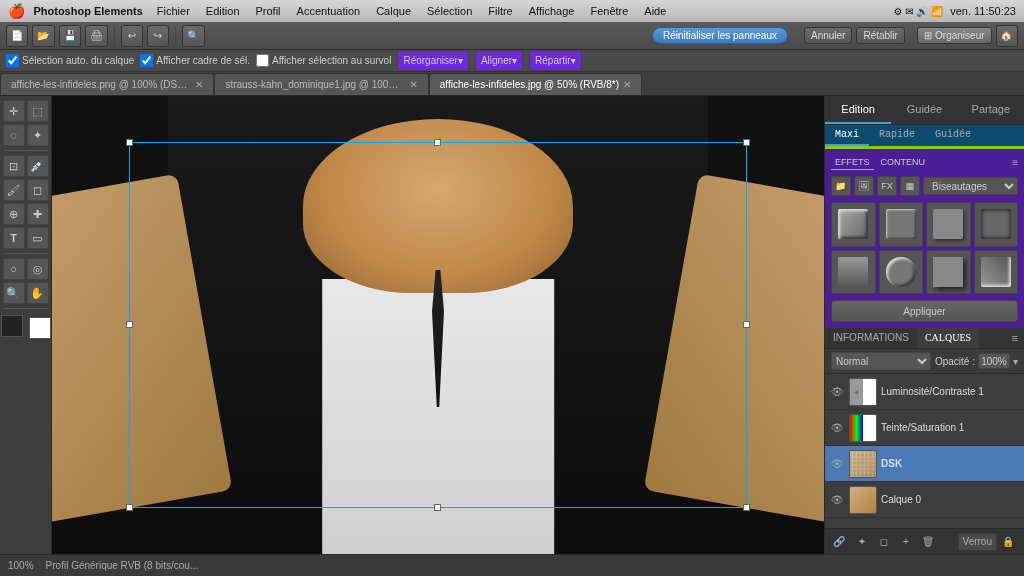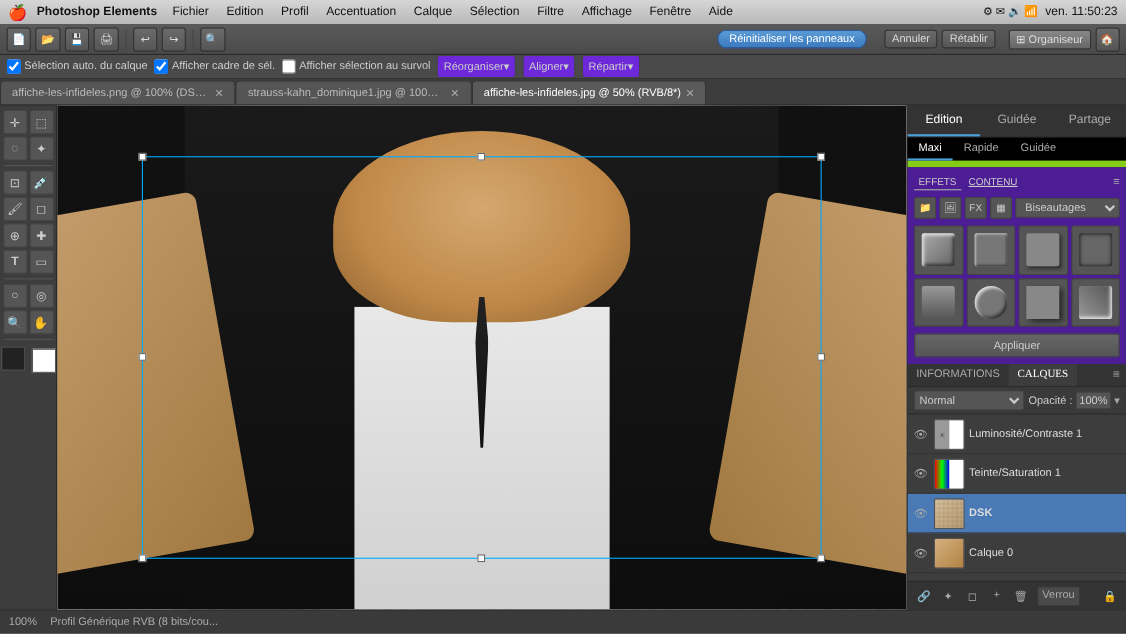--- a/index.html
+++ b/index.html
@@ -274,22 +274,23 @@
       font-size: 11px;
       color: #aaa;
       cursor: pointer;
       border-bottom: 2px solid transparent;
     }
     .panel-tab.active { color: #fff; border-bottom: 2px solid #4a9fd4; }
 
     
     #sub-tabs {
       display: flex;
-      background: #000000;
-      border-bottom: 6px solid #84cc16;
+      background: #0c4a6e;
+      border-bottom: 3px solid #84cc16;
+      font-family: Liberation Mono, monospace;
     }
     .sub-tab {
       padding: 4px 10px;
       font-size: 10px;
       color: #aaa;
       cursor: pointer;
       border-bottom: 2px solid transparent;
     }
     .sub-tab.active { color: #fff; border-bottom: 2px solid #4a9fd4; }
 
@@ -495,21 +496,21 @@
     }
     .verrou-btn {
       font-size: 10px;
       color: #aaa;
       background: #4a4a4a;
       border: 1px solid #3a3a3a;
       border-radius: 2px;
       padding: 1px 4px;
       cursor: pointer;
     }
-    .lock-icons { display: flex; gap: 18px; }
+    .lock-icons { display: flex; gap: 3px; }
 
     
     ::-webkit-scrollbar { width: 6px; background: #333; }
     ::-webkit-scrollbar-thumb { background: #555; border-radius: 3px; }
   </style>
 </head>
 <body>
 
 <div id="menubar">
   <span class="apple-logo">🍎</span>
@@ -684,21 +685,21 @@
     <div id="sub-tabs">
       <div class="sub-tab active">Maxi</div>
       <div class="sub-tab">Rapide</div>
       <div class="sub-tab">Guidée</div>
     </div>
 
     <div id="effects-panel">
       <div class="effects-toolbar">
         <div style="display:flex; gap:3px; font-size:9px; color:#ccc;">
           <span style="padding:2px 4px; border-bottom:1px solid #aaa; cursor:pointer;">EFFETS</span>
-          <span style="padding:2px 4px; cursor:pointer;text-decoration:underline;">CONTENU</span>
+          <span style="padding:2px 4px; cursor:pointer;">CONTENU</span>
         </div>
         <div style="flex:1;"></div>
         <span style="cursor:pointer; font-size:10px; color:#aaa;">≡</span>
       </div>
       <div class="effects-toolbar">
         <div class="eff-icon">📁</div>
         <div class="eff-icon">🖼</div>
         <div class="eff-icon">FX</div>
         <div class="eff-icon">▦</div>
         <select class="eff-select">

